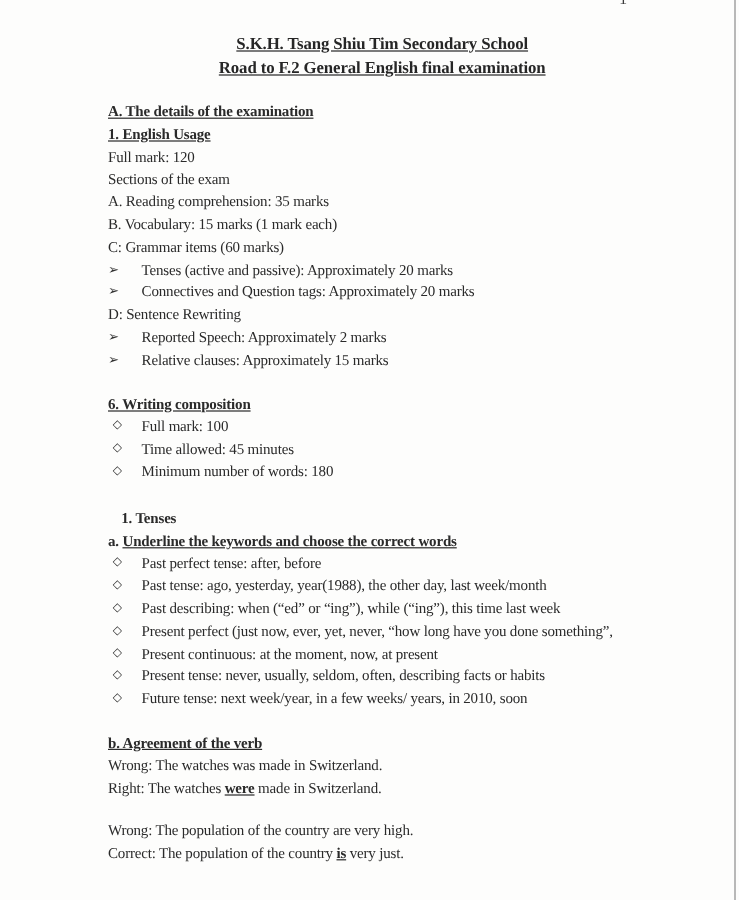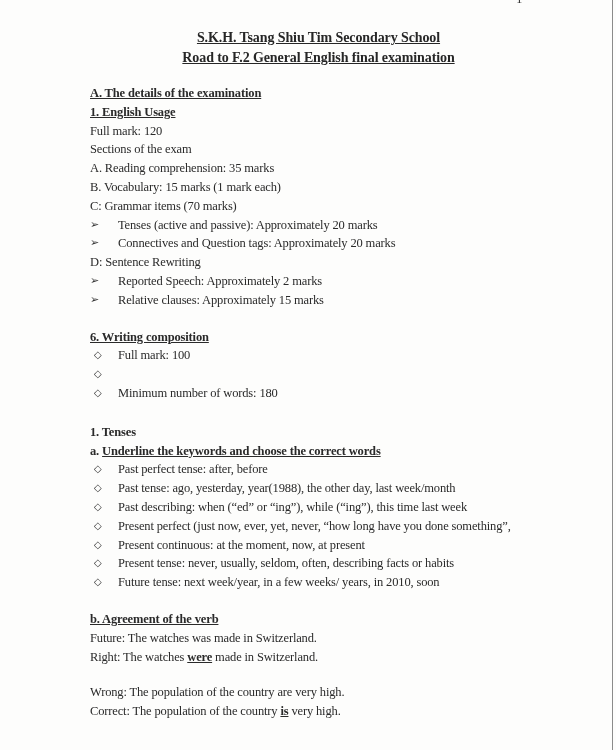--- a/index.html
+++ b/index.html
@@ -50,21 +50,21 @@
   .g {
     flex: none; width: 28px;
     font-family: "DejaVu Sans", sans-serif;
     color: #333;
   }
   .g.arrow   { font-size: 11px; }
   .g.diamond { font-size: 10px; padding-left: 4px; width: 24px; }
   .cont { padding-left: 28px; }
   .gap-17 { margin-top: 17px; }
   .gap-18 { margin-top: 18px; }
-  .gap-20 { margin-top: 20px; }
+  .gap-20 { margin-top: 20px; margin-left: 11px; }
 </style>
 </head>
 <body>
 
 <div class="page">
   <div class="scan-edge"></div>
   <div class="page-num">1</div>
 
   <header class="titles">
     <div class="title">S.K.H. Tsang Shiu Tim Secondary School</div>
@@ -72,21 +72,21 @@
   </header>
 
   <main class="doc">
 
     <div class="line h-bu">A. The details of the examination</div>
     <div class="line h-bu">1. English Usage</div>
     <div class="line">Full mark: 120</div>
     <div class="line">Sections of the exam</div>
     <div class="line">A. Reading comprehension: 35 marks</div>
     <div class="line">B. Vocabulary: 15 marks (1 mark each)</div>
-    <div class="line">C: Grammar items (70 marks)</div>
+    <div class="line">C: Grammar items (60 marks)</div>
 
     <div class="row">
       <span class="g arrow">➢</span>
       <span class="bt">Tenses (active and passive): Approximately 20 marks</span>
     </div>
     <div class="row">
       <span class="g arrow">➢</span>
       <span class="bt">Connectives and Question tags: Approximately 20 marks</span>
     </div>
 
@@ -101,20 +101,21 @@
       <span class="bt">Relative clauses: Approximately 15 marks</span>
     </div>
 
     <div class="line h-bu gap-18">6. Writing composition</div>
     <div class="row">
       <span class="g diamond">◇</span>
       <span class="bt">Full mark: 100</span>
     </div>
     <div class="row">
       <span class="g diamond">◇</span>
+      <span class="bt">Time allowed: 45 minutes</span>
     </div>
     <div class="row">
       <span class="g diamond">◇</span>
       <span class="bt">Minimum number of words: 180</span>
     </div>
 
     <div class="line h-b gap-20">1. Tenses</div>
     <div class="line"><span class="h-b">a. </span><span class="h-bu">Underline the keywords and choose the correct words</span></div>
 
     <div class="row">
@@ -140,20 +141,20 @@
     <div class="row">
       <span class="g diamond">◇</span>
       <span class="bt">Present tense: never, usually, seldom, often, describing facts or habits</span>
     </div>
     <div class="row">
       <span class="g diamond">◇</span>
       <span class="bt">Future tense: next week/year, in a few weeks/ years, in 2010, soon</span>
     </div>
 
     <div class="line h-bu gap-18">b. Agreement of the verb</div>
-    <div class="line">Future: The watches was made in Switzerland.</div>
+    <div class="line">Wrong: The watches was made in Switzerland.</div>
     <div class="line"><span>Right: The watches </span><span class="emph">were</span><span> made in Switzerland.</span></div>
 
     <div class="line gap-17">Wrong: The population of the country are very high.</div>
-    <div class="line"><span>Correct: The population of the country </span><span class="emph">is</span><span> very high.</span></div>
+    <div class="line"><span>Correct: The population of the country </span><span class="emph">is</span><span> very just.</span></div>
 
   </main>
 </div>
 
 </body></html>

